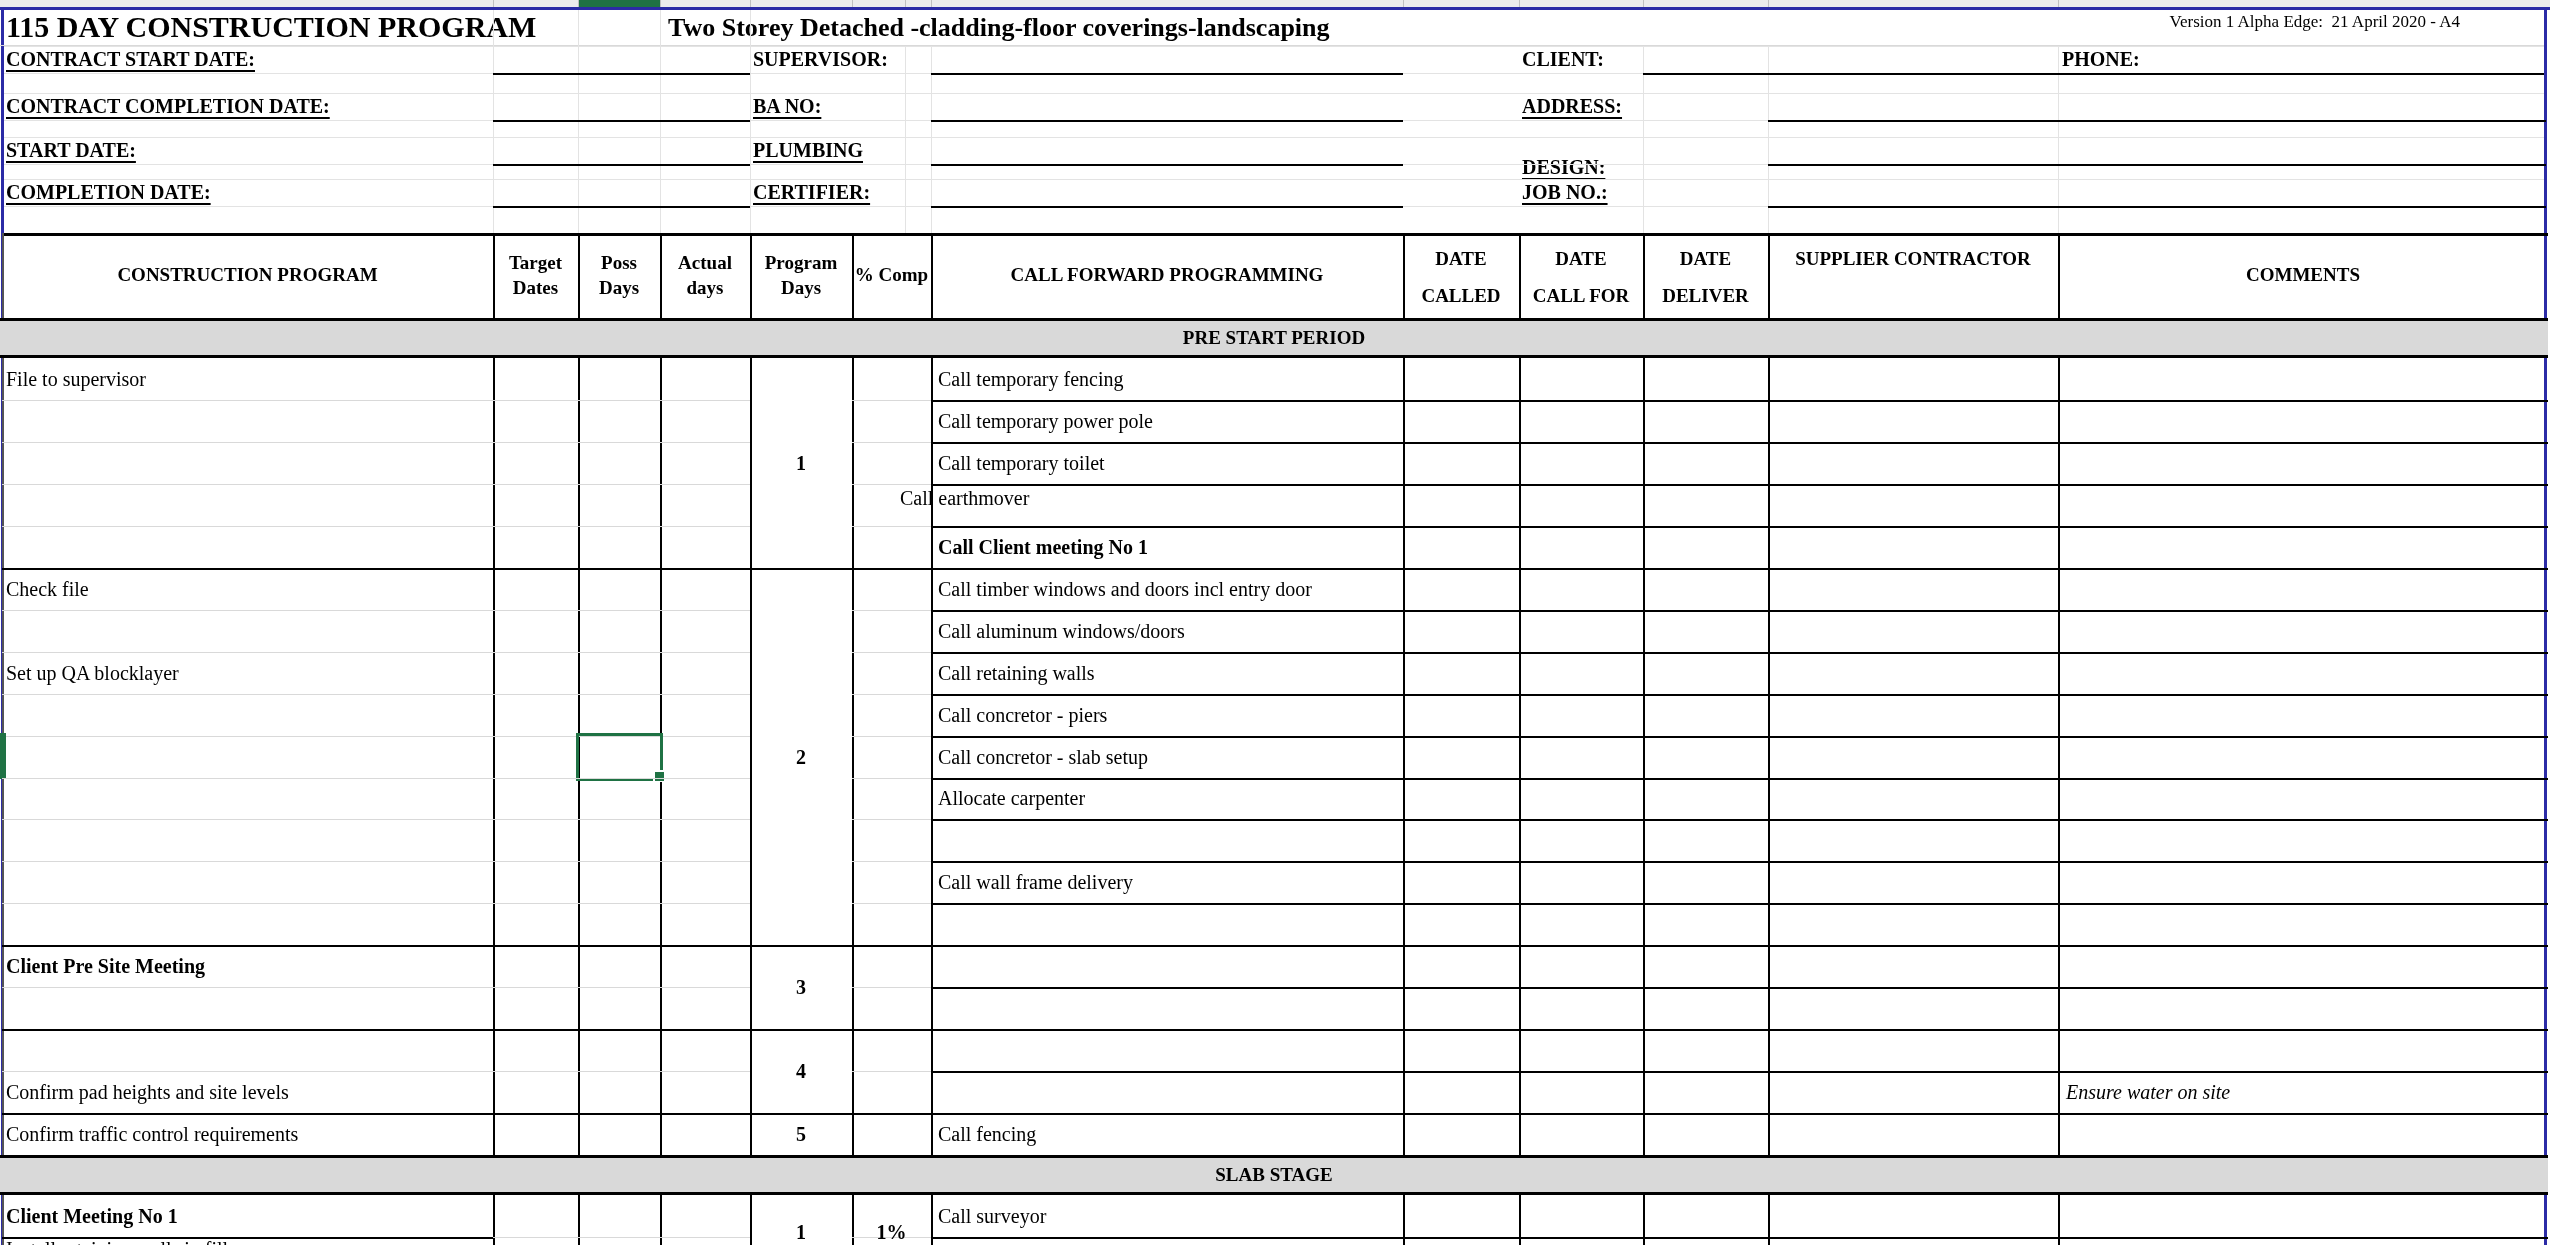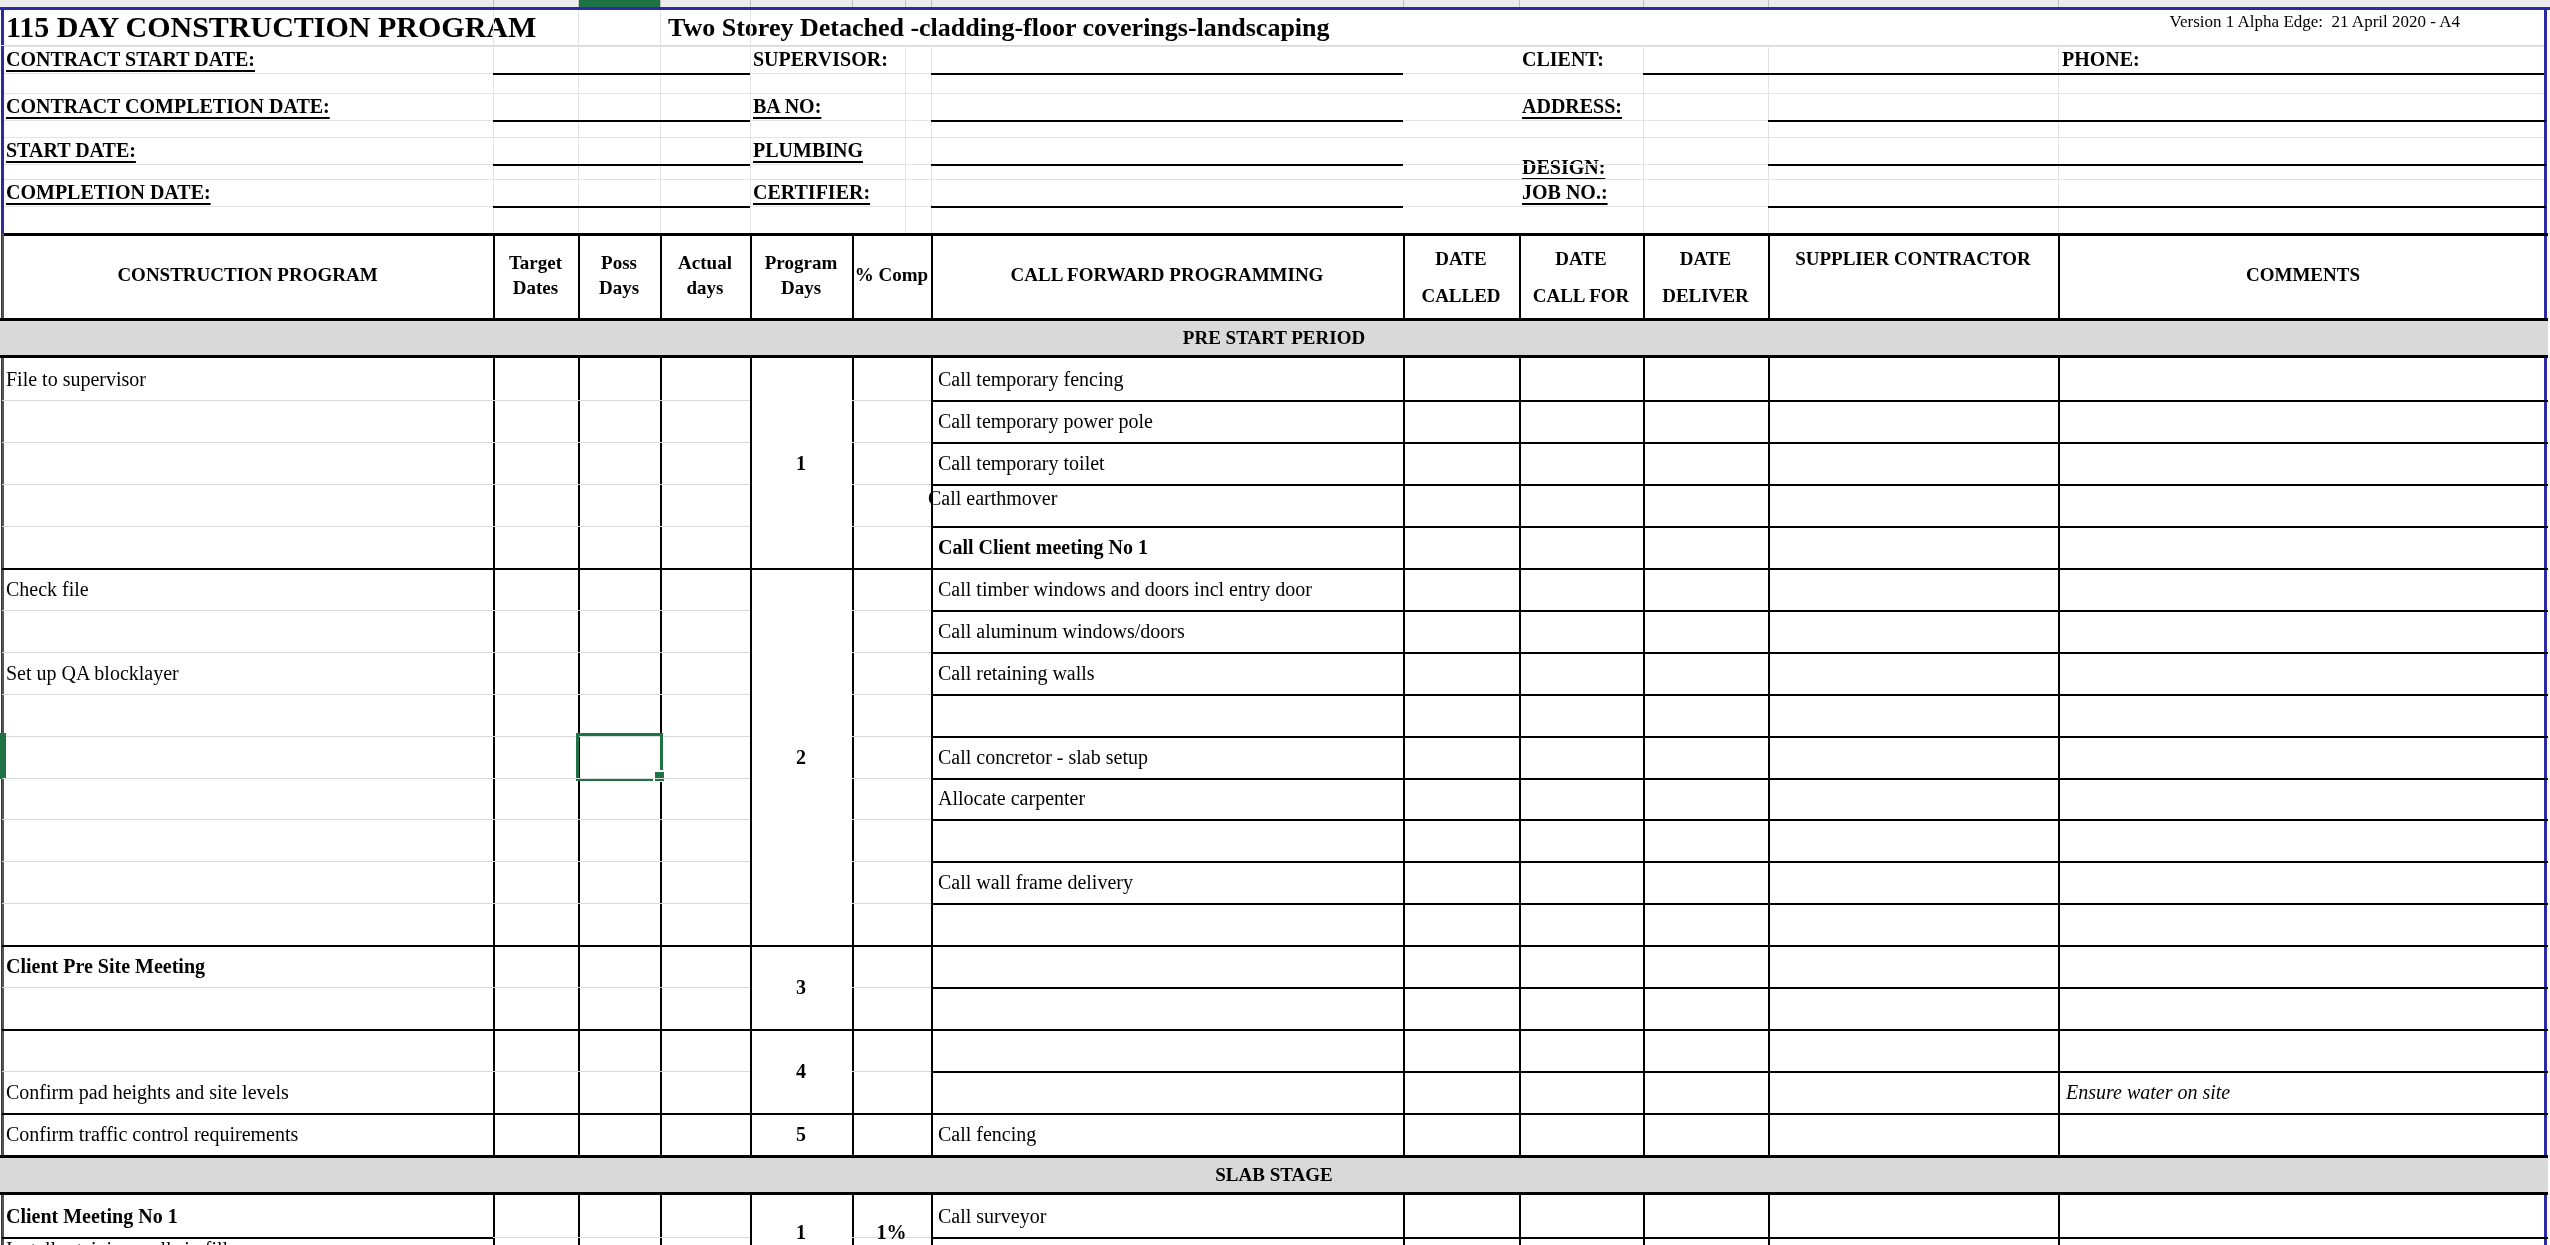--- a/index.html
+++ b/index.html
@@ -177,21 +177,21 @@
     <div class="abs celltext" style="left: 938px; top: 400px; width: 462px; height: 42px;">Call temporary power pole</div>
     <div class="abs hline" style="left: 2px; top: 442px; width: 748px; height: 1px; background: rgb(217, 217, 217);"></div>
     <div class="abs hline" style="left: 493px; top: 442px; width: 257px; height: 1px; background: rgb(217, 217, 217);"></div>
     <div class="abs hline" style="left: 852px; top: 442px; width: 79px; height: 1px; background: rgb(217, 217, 217);"></div>
     <div class="abs hline" style="left: 931px; top: 442px; width: 1617px; height: 2px; background: rgb(0, 0, 0);"></div>
     <div class="abs celltext" style="left: 938px; top: 442px; width: 462px; height: 42px;">Call temporary toilet</div>
     <div class="abs hline" style="left: 2px; top: 484px; width: 748px; height: 1px; background: rgb(217, 217, 217);"></div>
     <div class="abs hline" style="left: 493px; top: 484px; width: 257px; height: 1px; background: rgb(217, 217, 217);"></div>
     <div class="abs hline" style="left: 852px; top: 484px; width: 79px; height: 1px; background: rgb(217, 217, 217);"></div>
     <div class="abs hline" style="left: 931px; top: 484px; width: 1617px; height: 2px; background: rgb(0, 0, 0);"></div>
-    <div class="abs celltext" style="left: 928px; top: 484px; width: 462px; height: 28px;">Call earthmover</div>
+    <div class="abs celltext" style="left: 900px; top: 484px; width: 462px; height: 28px;">Call earthmover</div>
     <div class="abs hline" style="left: 2px; top: 526px; width: 748px; height: 1px; background: rgb(217, 217, 217);"></div>
     <div class="abs hline" style="left: 493px; top: 526px; width: 257px; height: 1px; background: rgb(217, 217, 217);"></div>
     <div class="abs hline" style="left: 852px; top: 526px; width: 79px; height: 1px; background: rgb(217, 217, 217);"></div>
     <div class="abs hline" style="left: 931px; top: 526px; width: 1617px; height: 2px; background: rgb(0, 0, 0);"></div>
     <div class="abs celltext bold" style="left: 938px; top: 526px; width: 462px; height: 42px;">Call Client meeting No 1</div>
     <div class="abs num" style="left: 750px; top: 442px; width: 102px; height: 42px;">1</div>
     <div class="abs hline" style="left: 2px; top: 568px; width: 2546px; height: 2px; background: rgb(0, 0, 0);"></div>
     <div class="abs celltext" style="left: 6px; top: 568px; width: 483px; height: 42px;">Check file</div>
     <div class="abs celltext" style="left: 938px; top: 568px; width: 462px; height: 42px;">Call timber windows and doors incl entry door</div>
     <div class="abs hline" style="left: 2px; top: 610px; width: 748px; height: 1px; background: rgb(217, 217, 217);"></div>
@@ -202,20 +202,21 @@
     <div class="abs hline" style="left: 2px; top: 652px; width: 748px; height: 1px; background: rgb(217, 217, 217);"></div>
     <div class="abs hline" style="left: 493px; top: 652px; width: 257px; height: 1px; background: rgb(217, 217, 217);"></div>
     <div class="abs hline" style="left: 852px; top: 652px; width: 79px; height: 1px; background: rgb(217, 217, 217);"></div>
     <div class="abs hline" style="left: 931px; top: 652px; width: 1617px; height: 2px; background: rgb(0, 0, 0);"></div>
     <div class="abs celltext" style="left: 6px; top: 652px; width: 483px; height: 42px;">Set up QA blocklayer</div>
     <div class="abs celltext" style="left: 938px; top: 652px; width: 462px; height: 42px;">Call retaining walls</div>
     <div class="abs hline" style="left: 2px; top: 694px; width: 748px; height: 1px; background: rgb(217, 217, 217);"></div>
     <div class="abs hline" style="left: 493px; top: 694px; width: 257px; height: 1px; background: rgb(217, 217, 217);"></div>
     <div class="abs hline" style="left: 852px; top: 694px; width: 79px; height: 1px; background: rgb(217, 217, 217);"></div>
     <div class="abs hline" style="left: 931px; top: 694px; width: 1617px; height: 2px; background: rgb(0, 0, 0);"></div>
+    <div class="abs celltext" style="left: 938px; top: 694px; width: 462px; height: 42px;">Call concretor - piers</div>
     <div class="abs hline" style="left: 2px; top: 736px; width: 748px; height: 1px; background: rgb(217, 217, 217);"></div>
     <div class="abs hline" style="left: 493px; top: 736px; width: 257px; height: 1px; background: rgb(217, 217, 217);"></div>
     <div class="abs hline" style="left: 852px; top: 736px; width: 79px; height: 1px; background: rgb(217, 217, 217);"></div>
     <div class="abs hline" style="left: 931px; top: 736px; width: 1617px; height: 2px; background: rgb(0, 0, 0);"></div>
     <div class="abs celltext" style="left: 938px; top: 736px; width: 462px; height: 42px;">Call concretor - slab setup</div>
     <div class="abs decor" style="left: 0px; top: 733px; width: 6px; height: 45.95px; background: rgb(31, 114, 68);"></div>
     <div class="abs decor" style="left: 576px; top: 733px; width: 87px; height: 47.95px; border: 3px solid rgb(31, 114, 68); box-sizing: border-box; background: transparent;"></div>
     <div class="abs decor" style="left: 653px; top: 769.95px; width: 12px; height: 12px; background: rgb(255, 255, 255);"></div>
     <div class="abs decor" style="left: 655px; top: 771.95px; width: 9px; height: 9px; background: rgb(31, 114, 68);"></div>
     <div class="abs hline" style="left: 2px; top: 778px; width: 748px; height: 1px; background: rgb(217, 217, 217);"></div>

